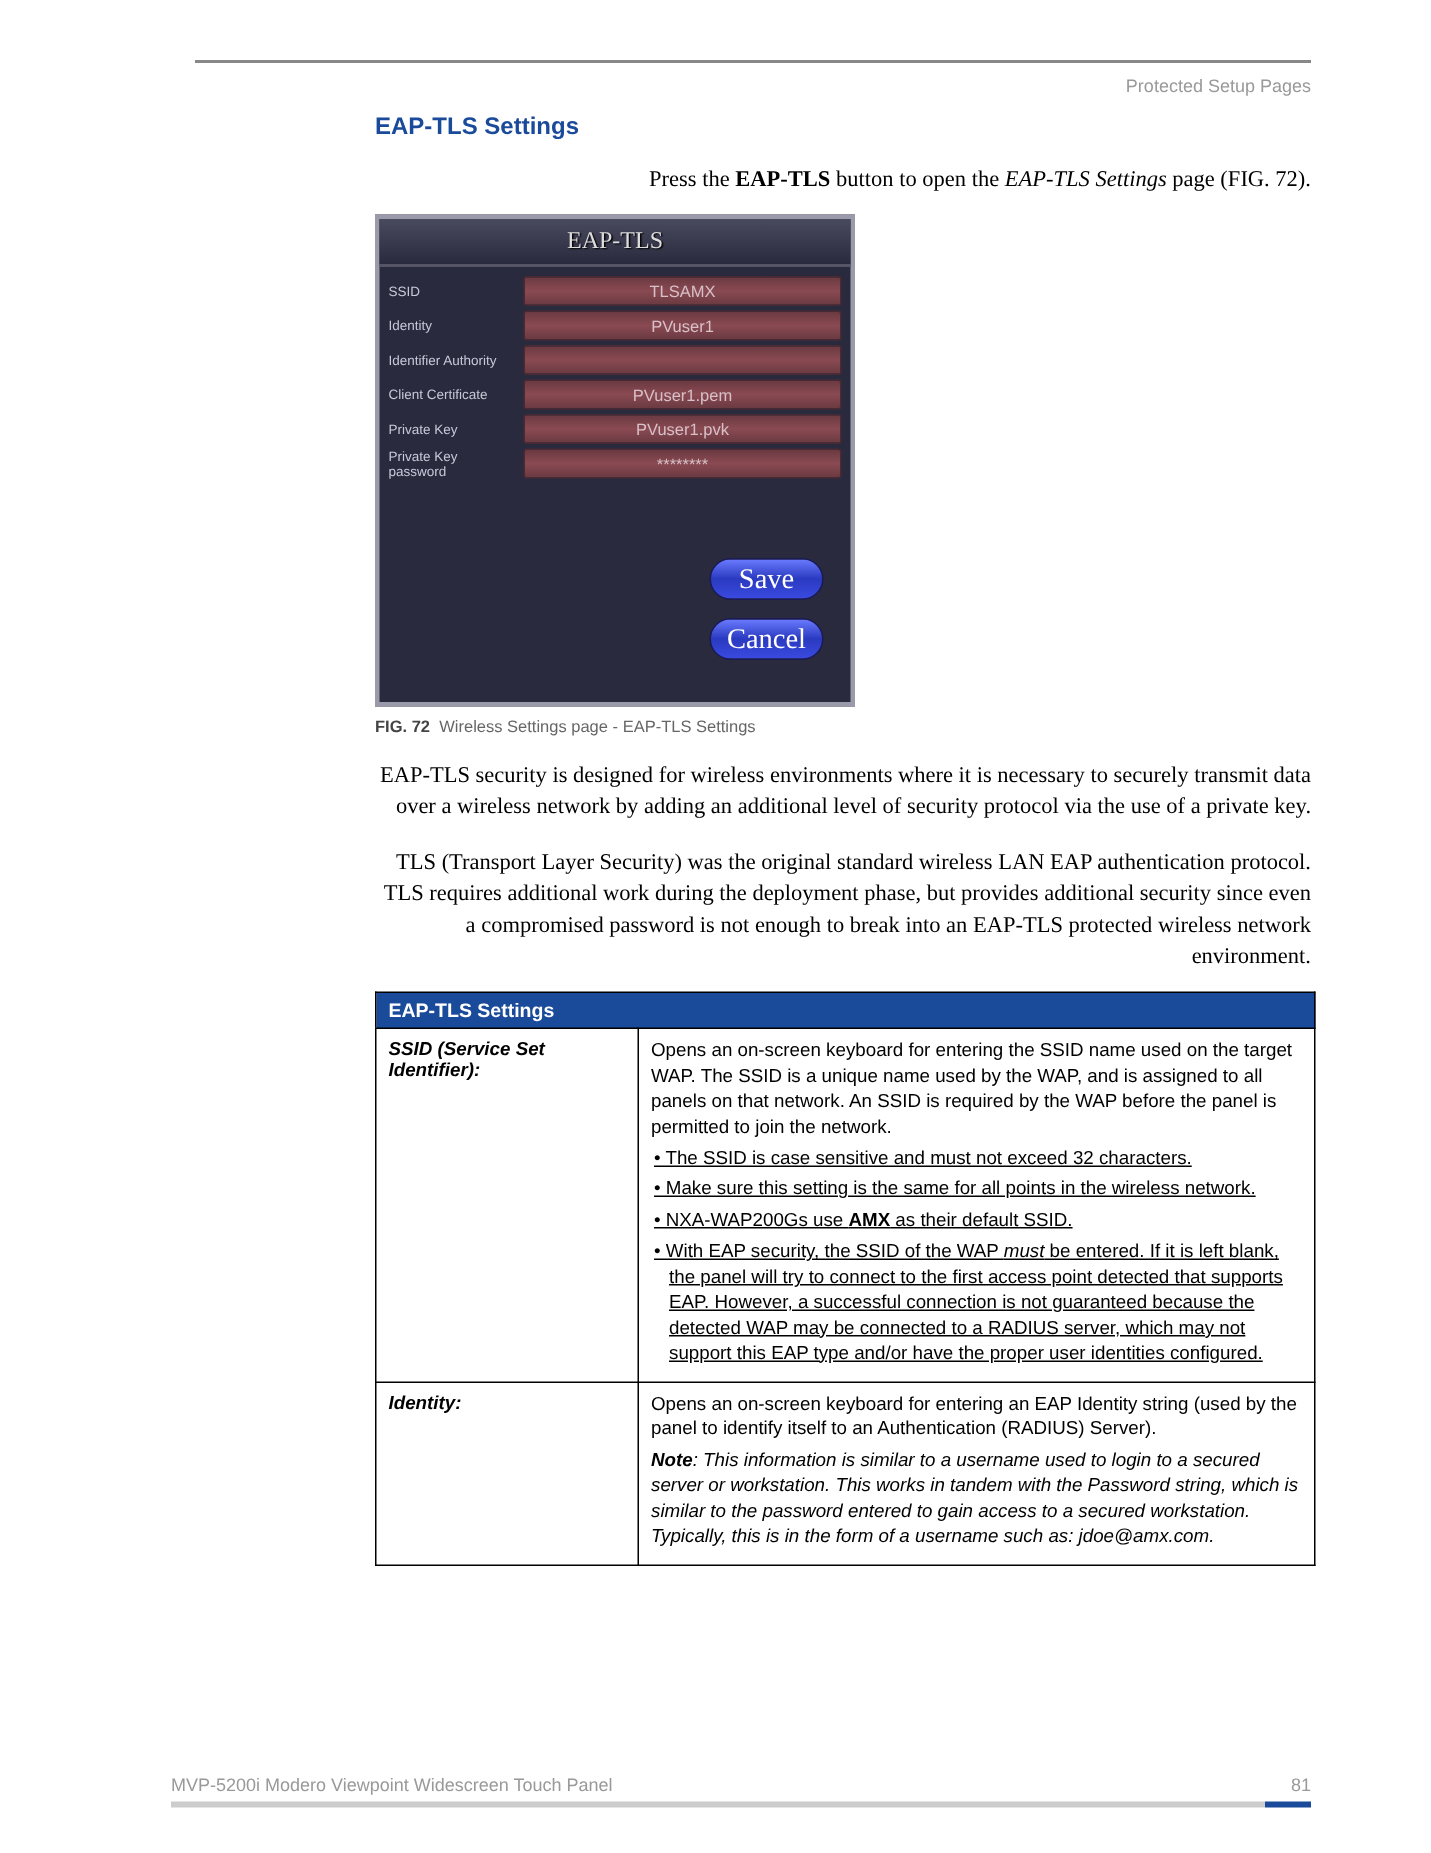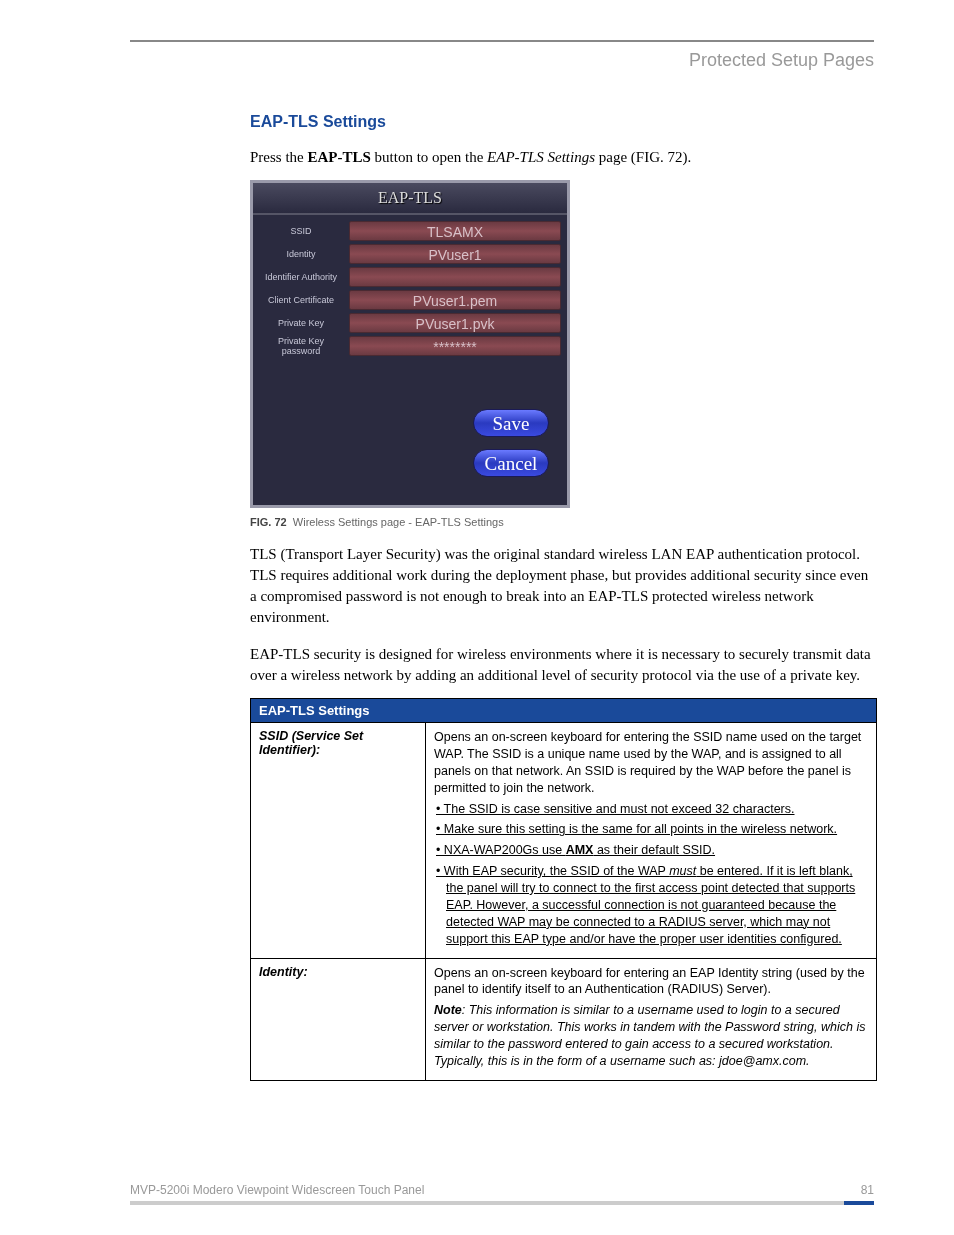--- a/index.html
+++ b/index.html
@@ -15,34 +15,35 @@
     padding: 40px 80px 40px 130px;
   }
   .header-rule {
     border-top: 2px solid #888;
     margin-bottom: 8px;
   }
   .header-text {
     text-align: right;
     color: #999;
     font-family: Arial, Helvetica, sans-serif;
-    font-size: 18px;
-    margin-bottom: 42px;
+    font-size: 12px;
+    margin-bottom: 12px;
   }
   .section-title {
     color: #1a4a9a;
     font-family: Arial, Helvetica, sans-serif;
     font-weight: bold;
     font-size: 16px;
     margin: 10px 0 14px 120px;
   }
   .body-text {
     font-size: 15px;
     line-height: 1.4;
     margin: 16px 0 12px 120px;
+    text-align: right;
   }
   .figure-container {
     margin: 8px 0 8px 120px;
     width: 320px;
   }
   .ui-panel {
     width: 320px;
     border: 3px solid #9a9aaa;
     background: #2a2a3f;
     font-family: Arial, Helvetica, sans-serif;
@@ -60,34 +61,34 @@
   .ui-body {
     padding: 6px 6px 10px 6px;
   }
   .ui-row {
     display: flex;
     align-items: center;
     margin-bottom: 3px;
   }
   .ui-label {
     width: 90px;
-    text-align: center;
+    text-align: left;
     color: #c8c8d8;
     font-size: 9px;
     padding-right: 6px;
   }
   .ui-field {
     flex: 1;
     height: 20px;
     line-height: 20px;
     background: linear-gradient(#6b3a42, #8a4a52, #6b3a42);
     border: 1px solid #4a2a32;
     text-align: center;
     color: #d8c0c8;
-    font-size: 14px;
+    font-size: 11px;
     border-radius: 2px;
   }
   .ui-buttons {
     text-align: right;
     padding: 50px 12px 6px 0;
   }
   .ui-btn {
     display: inline-block;
     width: 76px;
     height: 28px;
@@ -131,21 +132,21 @@
   .settings-table .label-col {
     width: 175px;
     font-weight: bold;
     font-style: italic;
   }
   .desc-block { margin-bottom: 4px; line-height: 1.35; }
   .bullet { padding-left: 12px; text-indent: -10px; line-height: 1.35; margin-bottom: 4px; text-decoration: underline; }
   .footer {
     position: absolute;
     bottom: 30px;
-    left: 130px;
+    left: 114px;
     right: 80px;
     text-align: center;
   }
   .footer-line {
     display: flex;
     justify-content: space-between;
     font-family: Arial, Helvetica, sans-serif;
     font-size: 12px;
     color: #999;
     margin-bottom: 4px;
@@ -201,22 +202,22 @@
           <div class="ui-btn">Cancel</div>
         </div>
       </div>
     </div>
   </div>
 
   <div class="fig-caption">
     <b>FIG. 72</b>&nbsp; <span>Wireless Settings page - EAP-TLS Settings</span>
   </div>
 
+  <p class="body-text">EAP-TLS security is designed for wireless environments where it is necessary to securely transmit data over a wireless network by adding an additional level of security protocol via the use of a private key.</p>
   <p class="body-text">TLS (Transport Layer Security) was the original standard wireless LAN EAP authentication protocol. TLS requires additional work during the deployment phase, but provides additional security since even a compromised password is not enough to break into an EAP-TLS protected wireless network environment.</p>
-  <p class="body-text">EAP-TLS security is designed for wireless environments where it is necessary to securely transmit data over a wireless network by adding an additional level of security protocol via the use of a private key.</p>
 
   <table class="settings-table">
     <tbody>
         <tr>
           <th colspan="2">EAP-TLS Settings</th>
         </tr>
     <tr>
       <td class="label-col">SSID (Service Set Identifier):</td>
       <td>
         <div class="desc-block">Opens an on-screen keyboard for entering the SSID name used on the target WAP. The SSID is a unique name used by the WAP, and is assigned to all panels on that network. An SSID is required by the WAP before the panel is permitted to join the network.</div>

